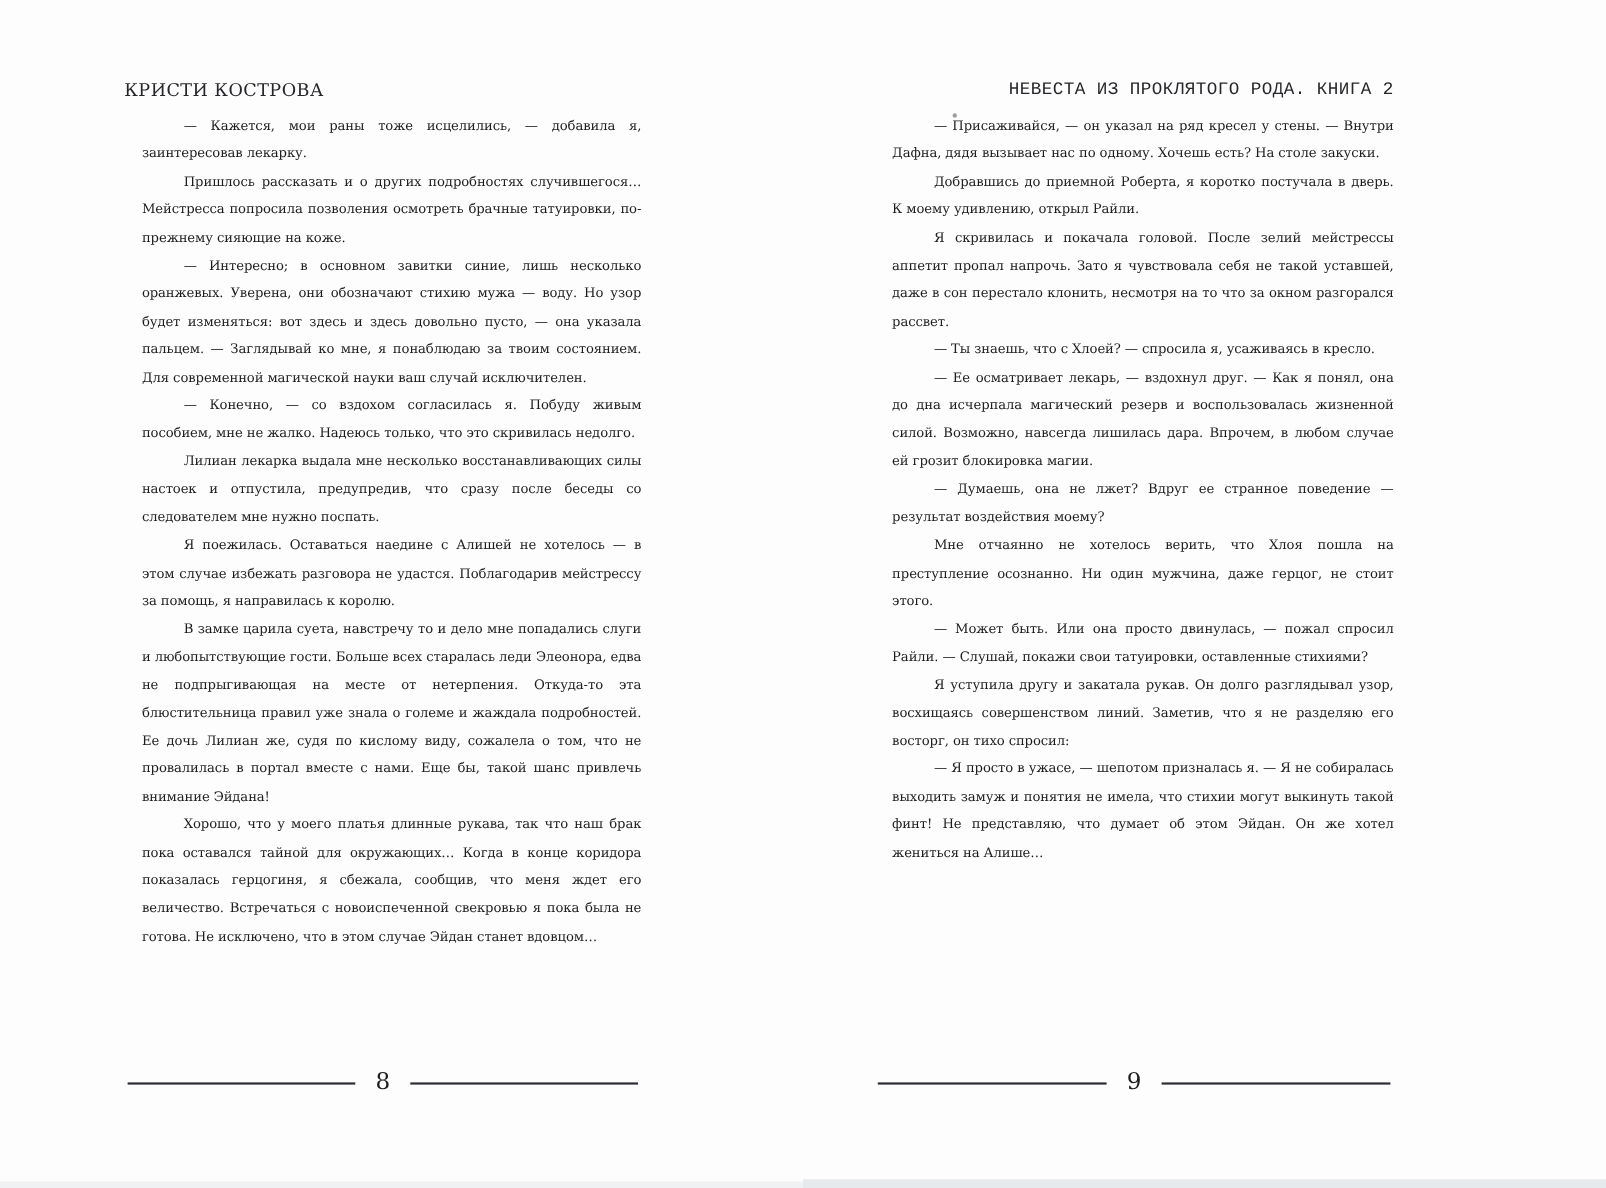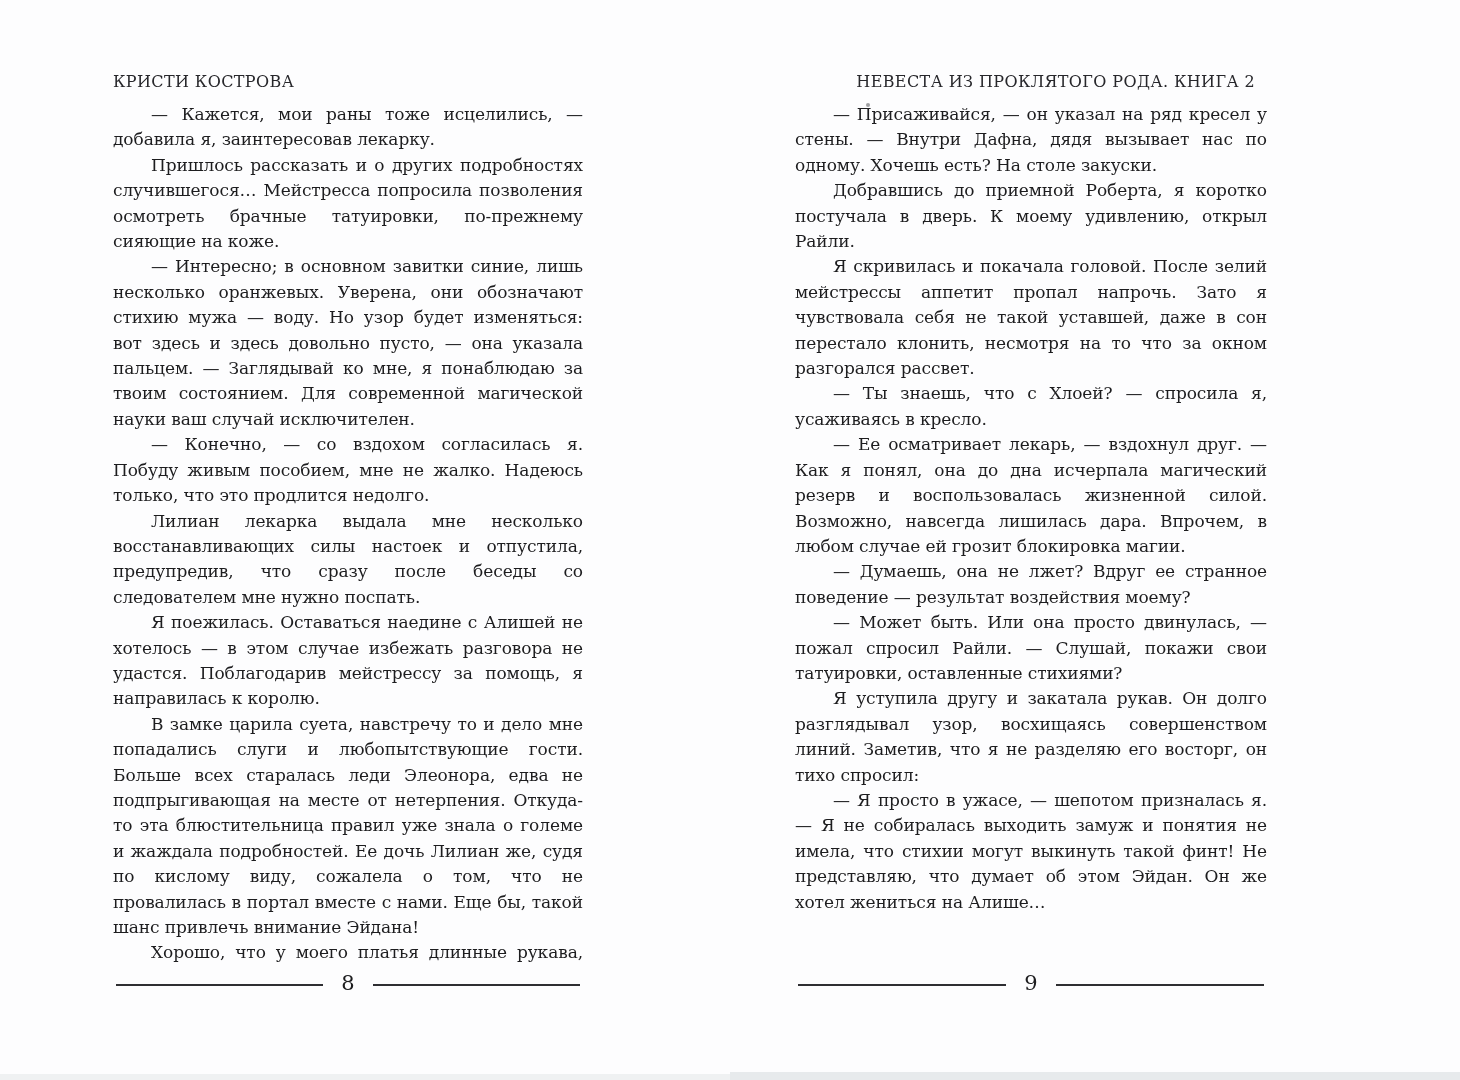--- a/index.html
+++ b/index.html
@@ -31,31 +31,31 @@
   .running-head {
     position: absolute;
     top: 60px;
     font-size: 16px;
     letter-spacing: 0.4px;
     color: #27272b;
     white-space: nowrap;
     margin-top: 12px;
   }
   .head-left  { left: 0; }
-  .head-right { right: 12px; text-align: right; }
+  .head-right { right: 0; text-align: right; font-family: Liberation Mono, monospace; }
 
   .body-text {
     position: absolute;
     top: 102px;
-    left: 0;
+    left: 16px;
     right: 0;
     max-height: 864px;
     overflow: hidden;
     text-align: justify;
-    font-size: 17px;
+    font-size: 12px;
     line-height: 25.4px;
     letter-spacing: -0.1px;
   }
   .body-text p {
     margin: 0;
     text-indent: 38px;
   }
 
   .page-footer {
     position: absolute;
@@ -109,21 +109,21 @@
 <body>
 
 <div class="spread">
 
   <div class="page page-left">
     <div class="running-head head-left">КРИСТИ КОСТРОВА</div>
     <div class="body-text">
         <p>— Кажется, мои раны тоже исцелились, — добавила я, заинтересовав лекарку.</p>
         <p>Пришлось рассказать и о других подробностях случившегося… Мейстресса попросила позволения осмотреть брачные татуировки, по-прежнему сияющие на коже.</p>
         <p>— Интересно; в основном завитки синие, лишь несколько оранжевых. Уверена, они обозначают стихию мужа — воду. Но узор будет изменяться: вот здесь и здесь довольно пусто, — она указала пальцем. — Заглядывай ко мне, я понаблюдаю за твоим состоянием. Для современной магической науки ваш случай исключителен.</p>
-        <p>— Конечно, — со вздохом согласилась я. Побуду живым пособием, мне не жалко. Надеюсь только, что это продлится недолго.</p>
+        <p>— Конечно, — со вздохом согласилась я. Побуду живым пособием, мне не жалко. Надеюсь только, что это скривилась недолго.</p>
         <p>Лилиан лекарка выдала мне несколько восстанавливающих силы настоек и отпустила, предупредив, что сразу после беседы со следователем мне нужно поспать.</p>
         <p>Я поежилась. Оставаться наедине с Алишей не хотелось — в этом случае избежать разговора не удастся. Поблагодарив мейстрессу за помощь, я направилась к королю.</p>
         <p>В замке царила суета, навстречу то и дело мне попадались слуги и любопытствующие гости. Больше всех старалась леди Элеонора, едва не подпрыгивающая на месте от нетерпения. Откуда-то эта блюстительница правил уже знала о големе и жаждала подробностей. Ее дочь Лилиан же, судя по кислому виду, сожалела о том, что не провалилась в портал вместе с нами. Еще бы, такой шанс привлечь внимание Эйдана!</p>
         <p>Хорошо, что у моего платья длинные рукава, так что наш брак пока оставался тайной для окружающих… Когда в конце коридора показалась герцогиня, я сбежала, сообщив, что меня ждет его величество. Встречаться с новоиспеченной свекровью я пока была не готова. Не исключено, что в этом случае Эйдан станет вдовцом…</p>
       </div>
     <div class="page-footer">
       <span class="footer-rule"></span>
       <span class="page-number">8</span>
       <span class="footer-rule"></span>
     </div>
@@ -131,20 +131,21 @@
 
   <div class="page page-right">
     <div class="running-head head-right">НЕВЕСТА ИЗ ПРОКЛЯТОГО РОДА. КНИГА 2</div>
     <div class="body-text">
         <p>— Присаживайся, — он указал на ряд кресел у стены. — Внутри Дафна, дядя вызывает нас по одному. Хочешь есть? На столе закуски.</p>
         <p>Добравшись до приемной Роберта, я коротко постучала в дверь. К моему удивлению, открыл Райли.</p>
         <p>Я скривилась и покачала головой. После зелий мейстрессы аппетит пропал напрочь. Зато я чувствовала себя не такой уставшей, даже в сон перестало клонить, несмотря на то что за окном разгорался рассвет.</p>
         <p>— Ты знаешь, что с Хлоей? — спросила я, усаживаясь в кресло.</p>
         <p>— Ее осматривает лекарь, — вздохнул друг. — Как я понял, она до дна исчерпала магический резерв и воспользовалась жизненной силой. Возможно, навсегда лишилась дара. Впрочем, в любом случае ей грозит блокировка магии.</p>
         <p>— Думаешь, она не лжет? Вдруг ее странное поведение — результат воздействия моему?</p>
+        <p>Мне отчаянно не хотелось верить, что Хлоя пошла на преступление осознанно. Ни один мужчина, даже герцог, не стоит этого.</p>
         <p>— Может быть. Или она просто двинулась, — пожал спросил Райли. — Слушай, покажи свои татуировки, оставленные стихиями?</p>
         <p>Я уступила другу и закатала рукав. Он долго разглядывал узор, восхищаясь совершенством линий. Заметив, что я не разделяю его восторг, он тихо спросил:</p>
         <p>— Я просто в ужасе, — шепотом призналась я. — Я не собиралась выходить замуж и понятия не имела, что стихии могут выкинуть такой финт! Не представляю, что думает об этом Эйдан. Он же хотел жениться на Алише…</p>
       </div>
     <div class="page-footer">
       <span class="footer-rule"></span>
       <span class="page-number">9</span>
       <span class="footer-rule"></span>
     </div>
   </div>

